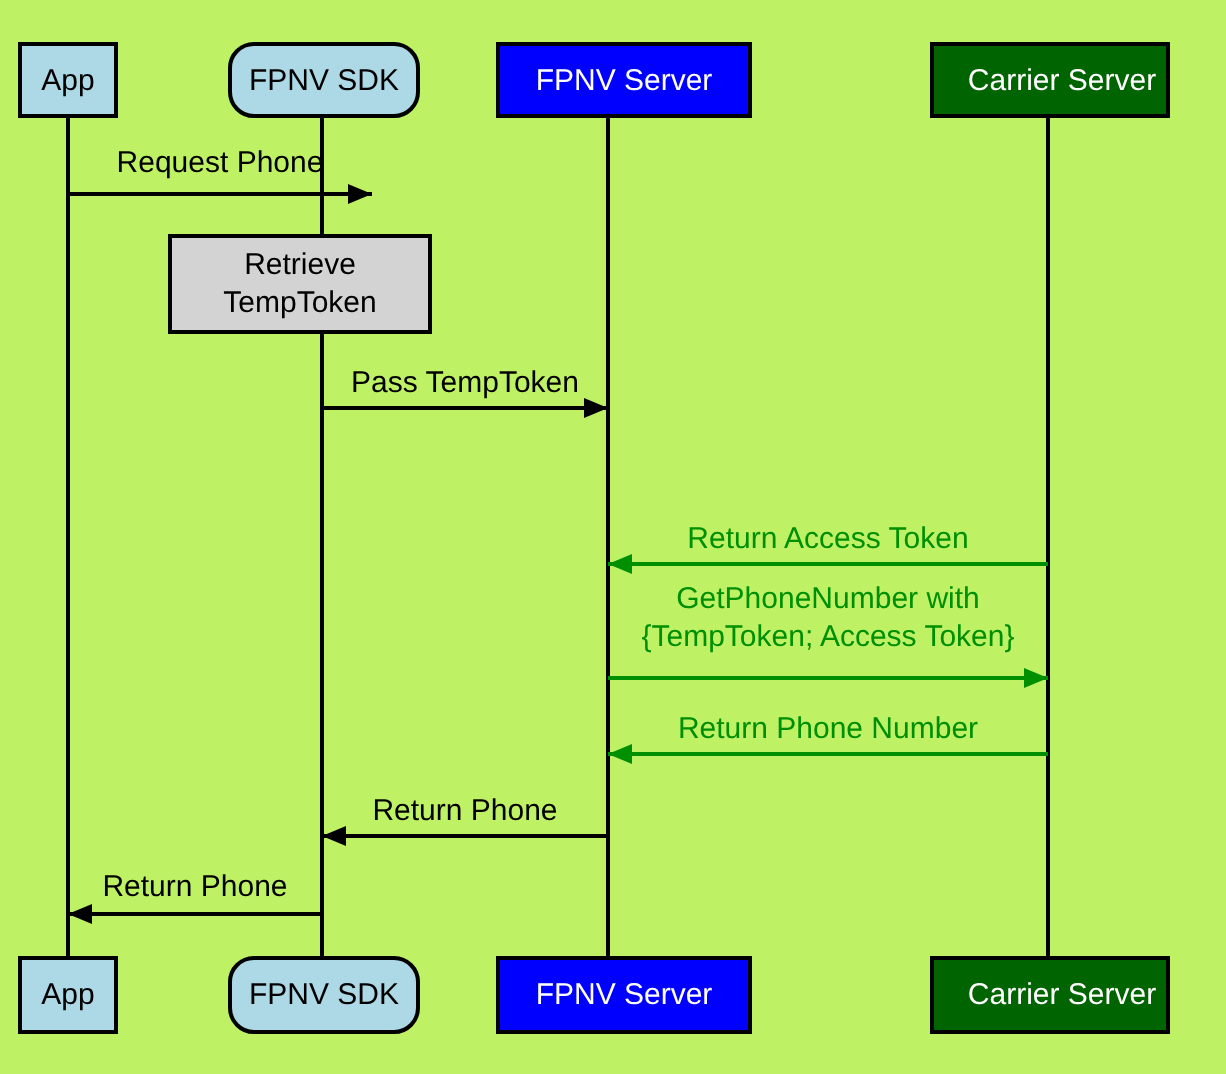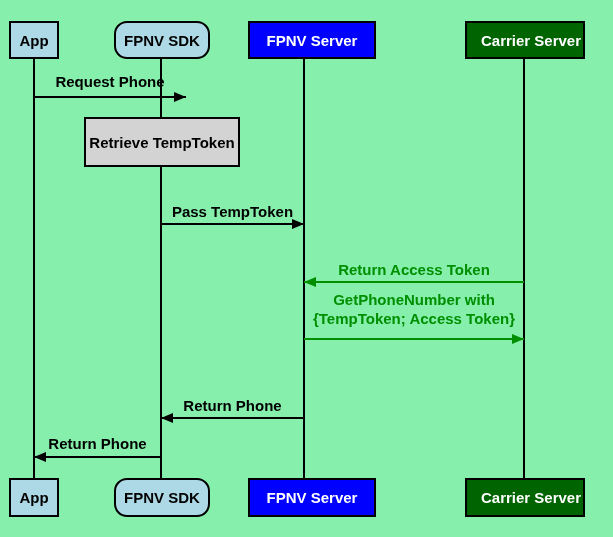--- a/index.html
+++ b/index.html
@@ -1,23 +1,22 @@
 <!DOCTYPE html>
 <html><head>
 <meta charset="utf-8">
 <style>
   html, body { margin: 0; padding: 0; background: #ffffff; }
   .canvas {
     position: relative;
     width: 613px;
     height: 537px;
-    background: #86efac;
+    background: #bef264;
     font-family: "Liberation Sans", sans-serif;
     overflow: hidden;
-    font-weight: bold;
   }
 
   
   .lifeline {
     position: absolute;
     top: 58px;
     height: 421px;
     width: 2px;
     background: #000000;
   }
@@ -45,21 +44,21 @@
   .pos-carrier { left: 465px; width: 120px; padding-left: 12px; }
   .fill-light { background: #ADD8E6; color: #000000; }
   .fill-blue  { background: #0000FF; color: #ffffff; }
   .fill-green { background: #006400; color: #ffffff; }
 
   
   .note {
     position: absolute;
     left: 84px;
     top: 117px;
-    width: 156px;
+    width: 132px;
     height: 50px;
     box-sizing: border-box;
     background: #D3D3D3;
     border: 2px solid #000000;
     display: flex;
     align-items: center;
     justify-content: center;
     font-size: 15px;
     line-height: 19px;
     text-align: center;
@@ -87,21 +86,21 @@
     width: 0;
     height: 0;
     border-top: 5px solid transparent;
     border-bottom: 5px solid transparent;
     top: -4px;
   }
   .ah-right { right: 0; border-left: 12px solid; }
   .ah-left  { left: 0;  border-right: 12px solid; }
 
   .m1 { left: 34px;  top: 72px;  width: 152px; --lt: 24px; }
-  .m2 { left: 161px; top: 182px; width: 143px; margin-top: 20px; }
+  .m2 { left: 161px; top: 182px; width: 143px; }
   .m3 { left: 304px; top: 221px; width: 220px; }
   .m4 { left: 304px; top: 260px; width: 220px; }
   .m5 { left: 304px; top: 290px; width: 220px; --lt: 48px; }
   .m6 { left: 304px; top: 355px; width: 220px; }
   .m7 { left: 161px; top: 396px; width: 143px; }
   .m8 { left: 34px;  top: 434px; width: 127px; --lt: 22px; }
 </style>
 </head>
 <body>
 
@@ -149,20 +148,26 @@
   </div>
 
   <div class="msg msg-green m5">
     <div class="msg-label">GetPhoneNumber with</div>
     <div class="msg-label">{TempToken; Access Token}</div>
     <div class="msg-line">
         <i class="ah ah-right"></i>
       </div>
   </div>
 
+  <div class="msg msg-green m6">
+    <div class="msg-label">Return Phone Number</div>
+    <div class="msg-line">
+        <i class="ah ah-left"></i>
+      </div>
+  </div>
 
   <div class="msg msg-black m7">
     <div class="msg-label">Return Phone</div>
     <div class="msg-line">
         <i class="ah ah-left"></i>
       </div>
   </div>
 
   <div class="msg msg-black m8">
     <div class="msg-label">Return Phone</div>

